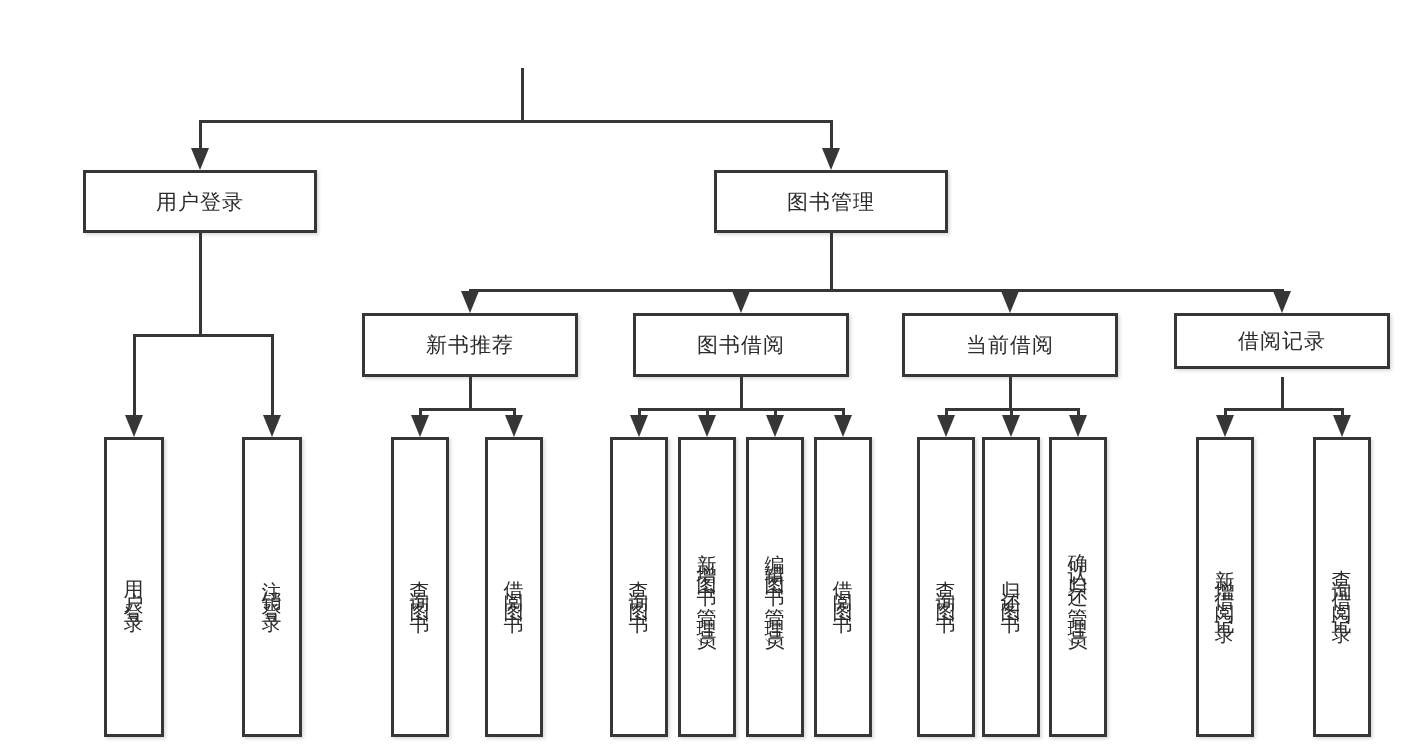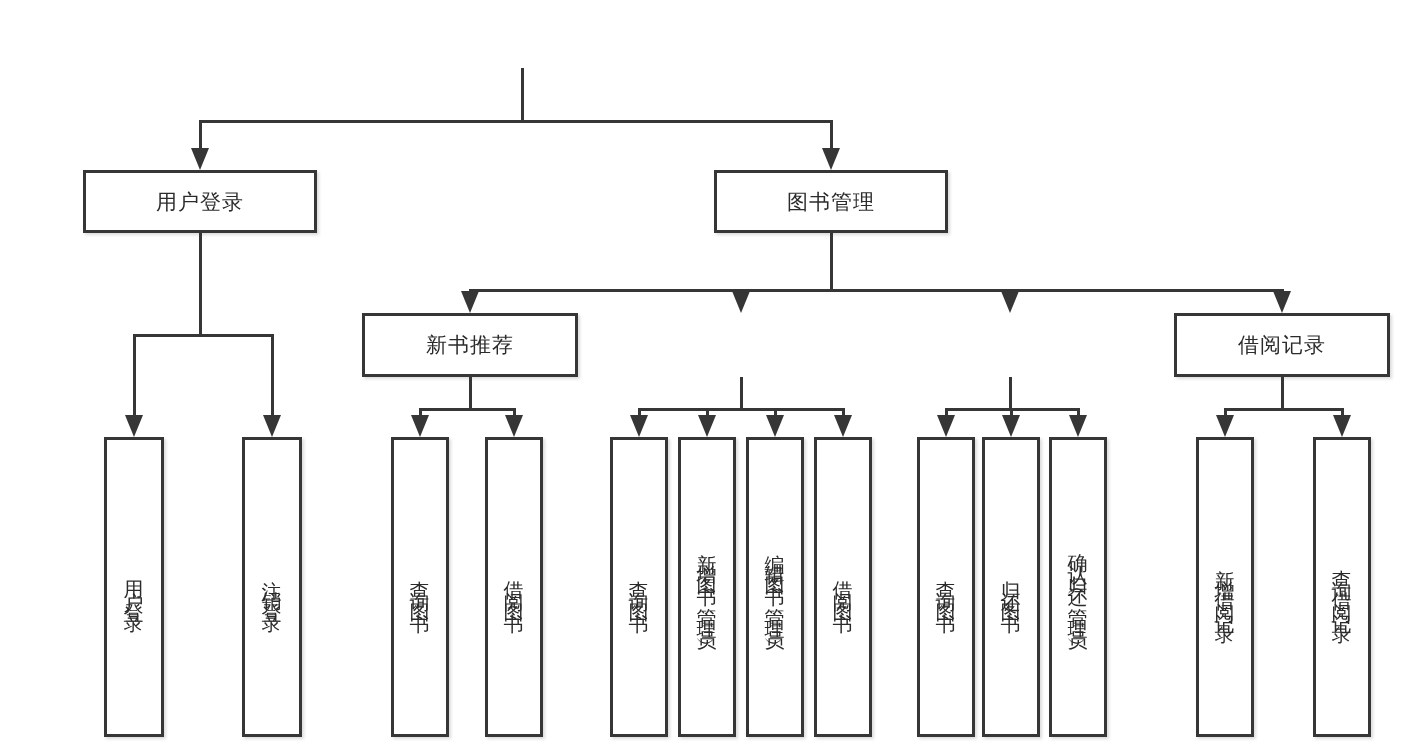--- a/index.html
+++ b/index.html
@@ -68,21 +68,27 @@
   <div class="box" style="left:83px; top:170px; width:234px; height:63px;">
     <span class="hlabel">用户登录</span>
   </div>
   <div class="box" style="left:362px; top:313px; width:216px; height:64px;">
     <span class="hlabel">新书推荐</span>
   </div>
 
   <div class="box" style="left:714px; top:170px; width:234px; height:63px;">
     <span class="hlabel">图书管理</span>
   </div>
-  <div class="box" style="left:1174px; top:313px; width:216px; height:64px;">
+  <div class="box" style="left:633px; top:313px; width:216px; height:64px;">
+    <span class="hlabel">图书借阅</span>
+  </div>
+  <div class="box" style="left:902px; top:313px; width:216px; height:64px;">
+    <span class="hlabel">当前借阅</span>
+  </div>
+  <div class="box" style="left:1174px; top:313px; width:216px; height:56px;">
     <span class="hlabel">借阅记录</span>
   </div>
 
   <div class="box" style="left:104px; top:437px; width:60px; height:300px;">
     <span class="vlabel">用户登录</span>
   </div>
   <div class="box" style="left:242px; top:437px; width:60px; height:300px;">
     <span class="vlabel">注销登录</span>
   </div>
 

